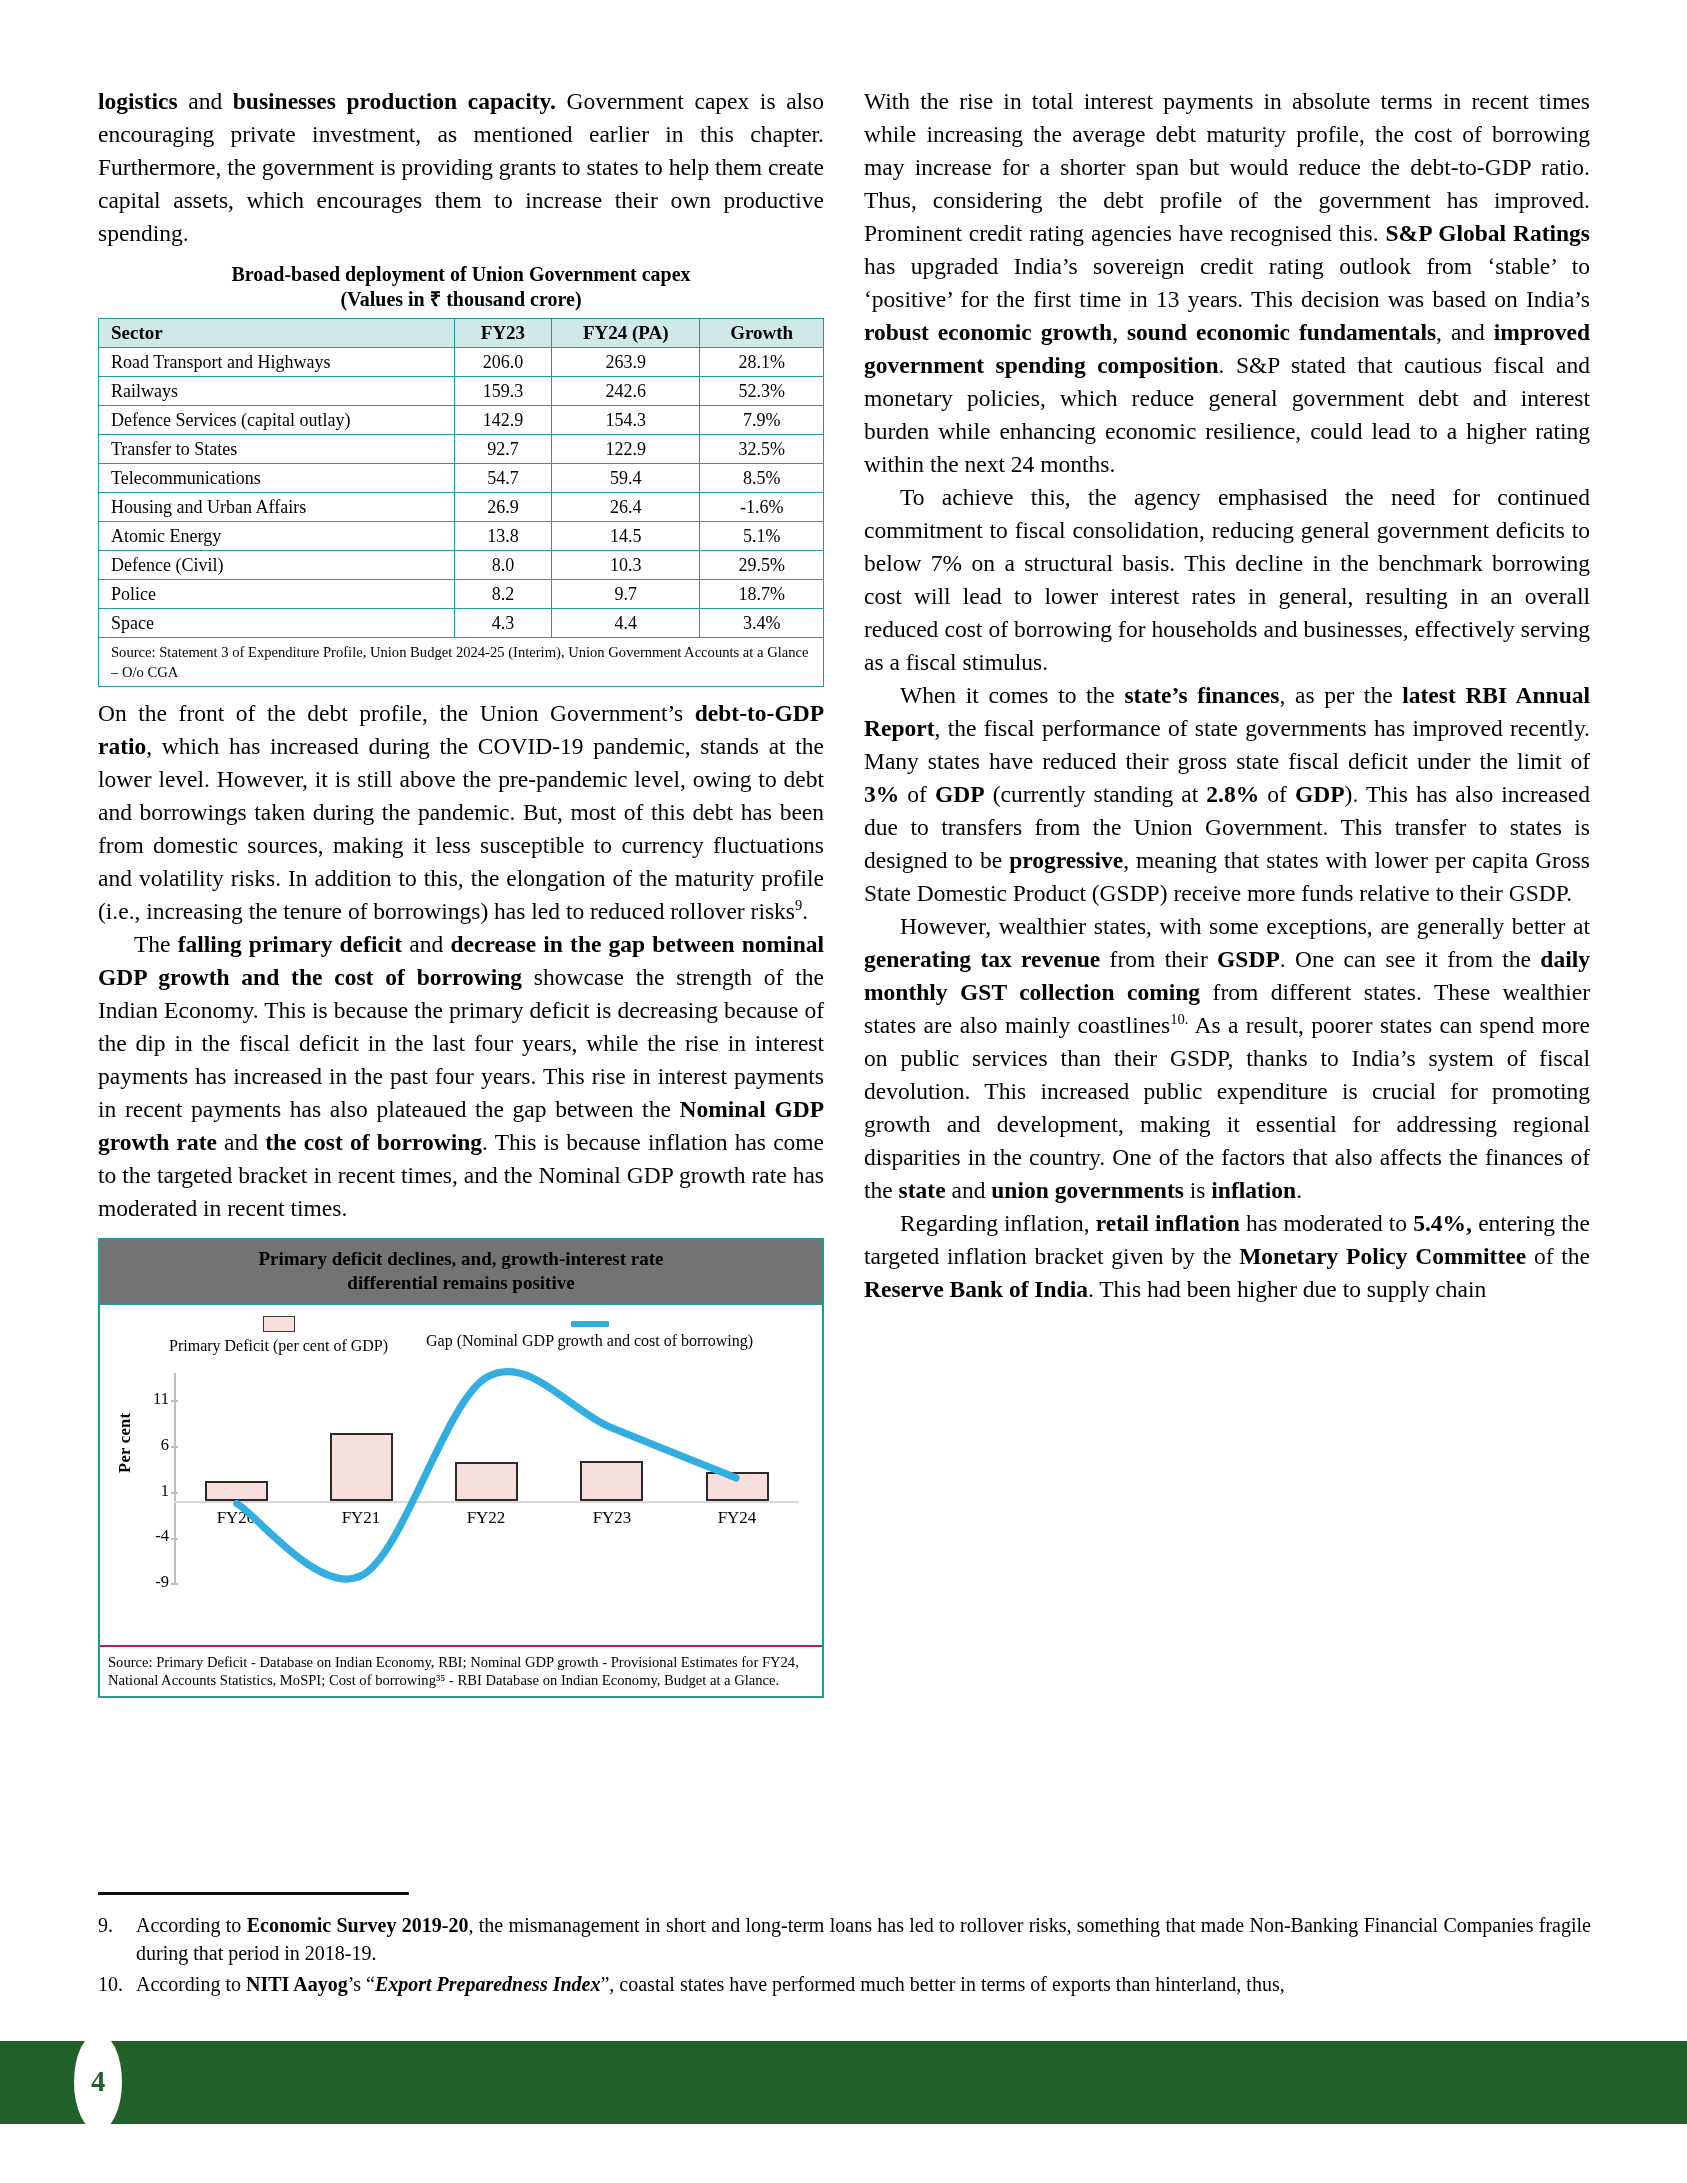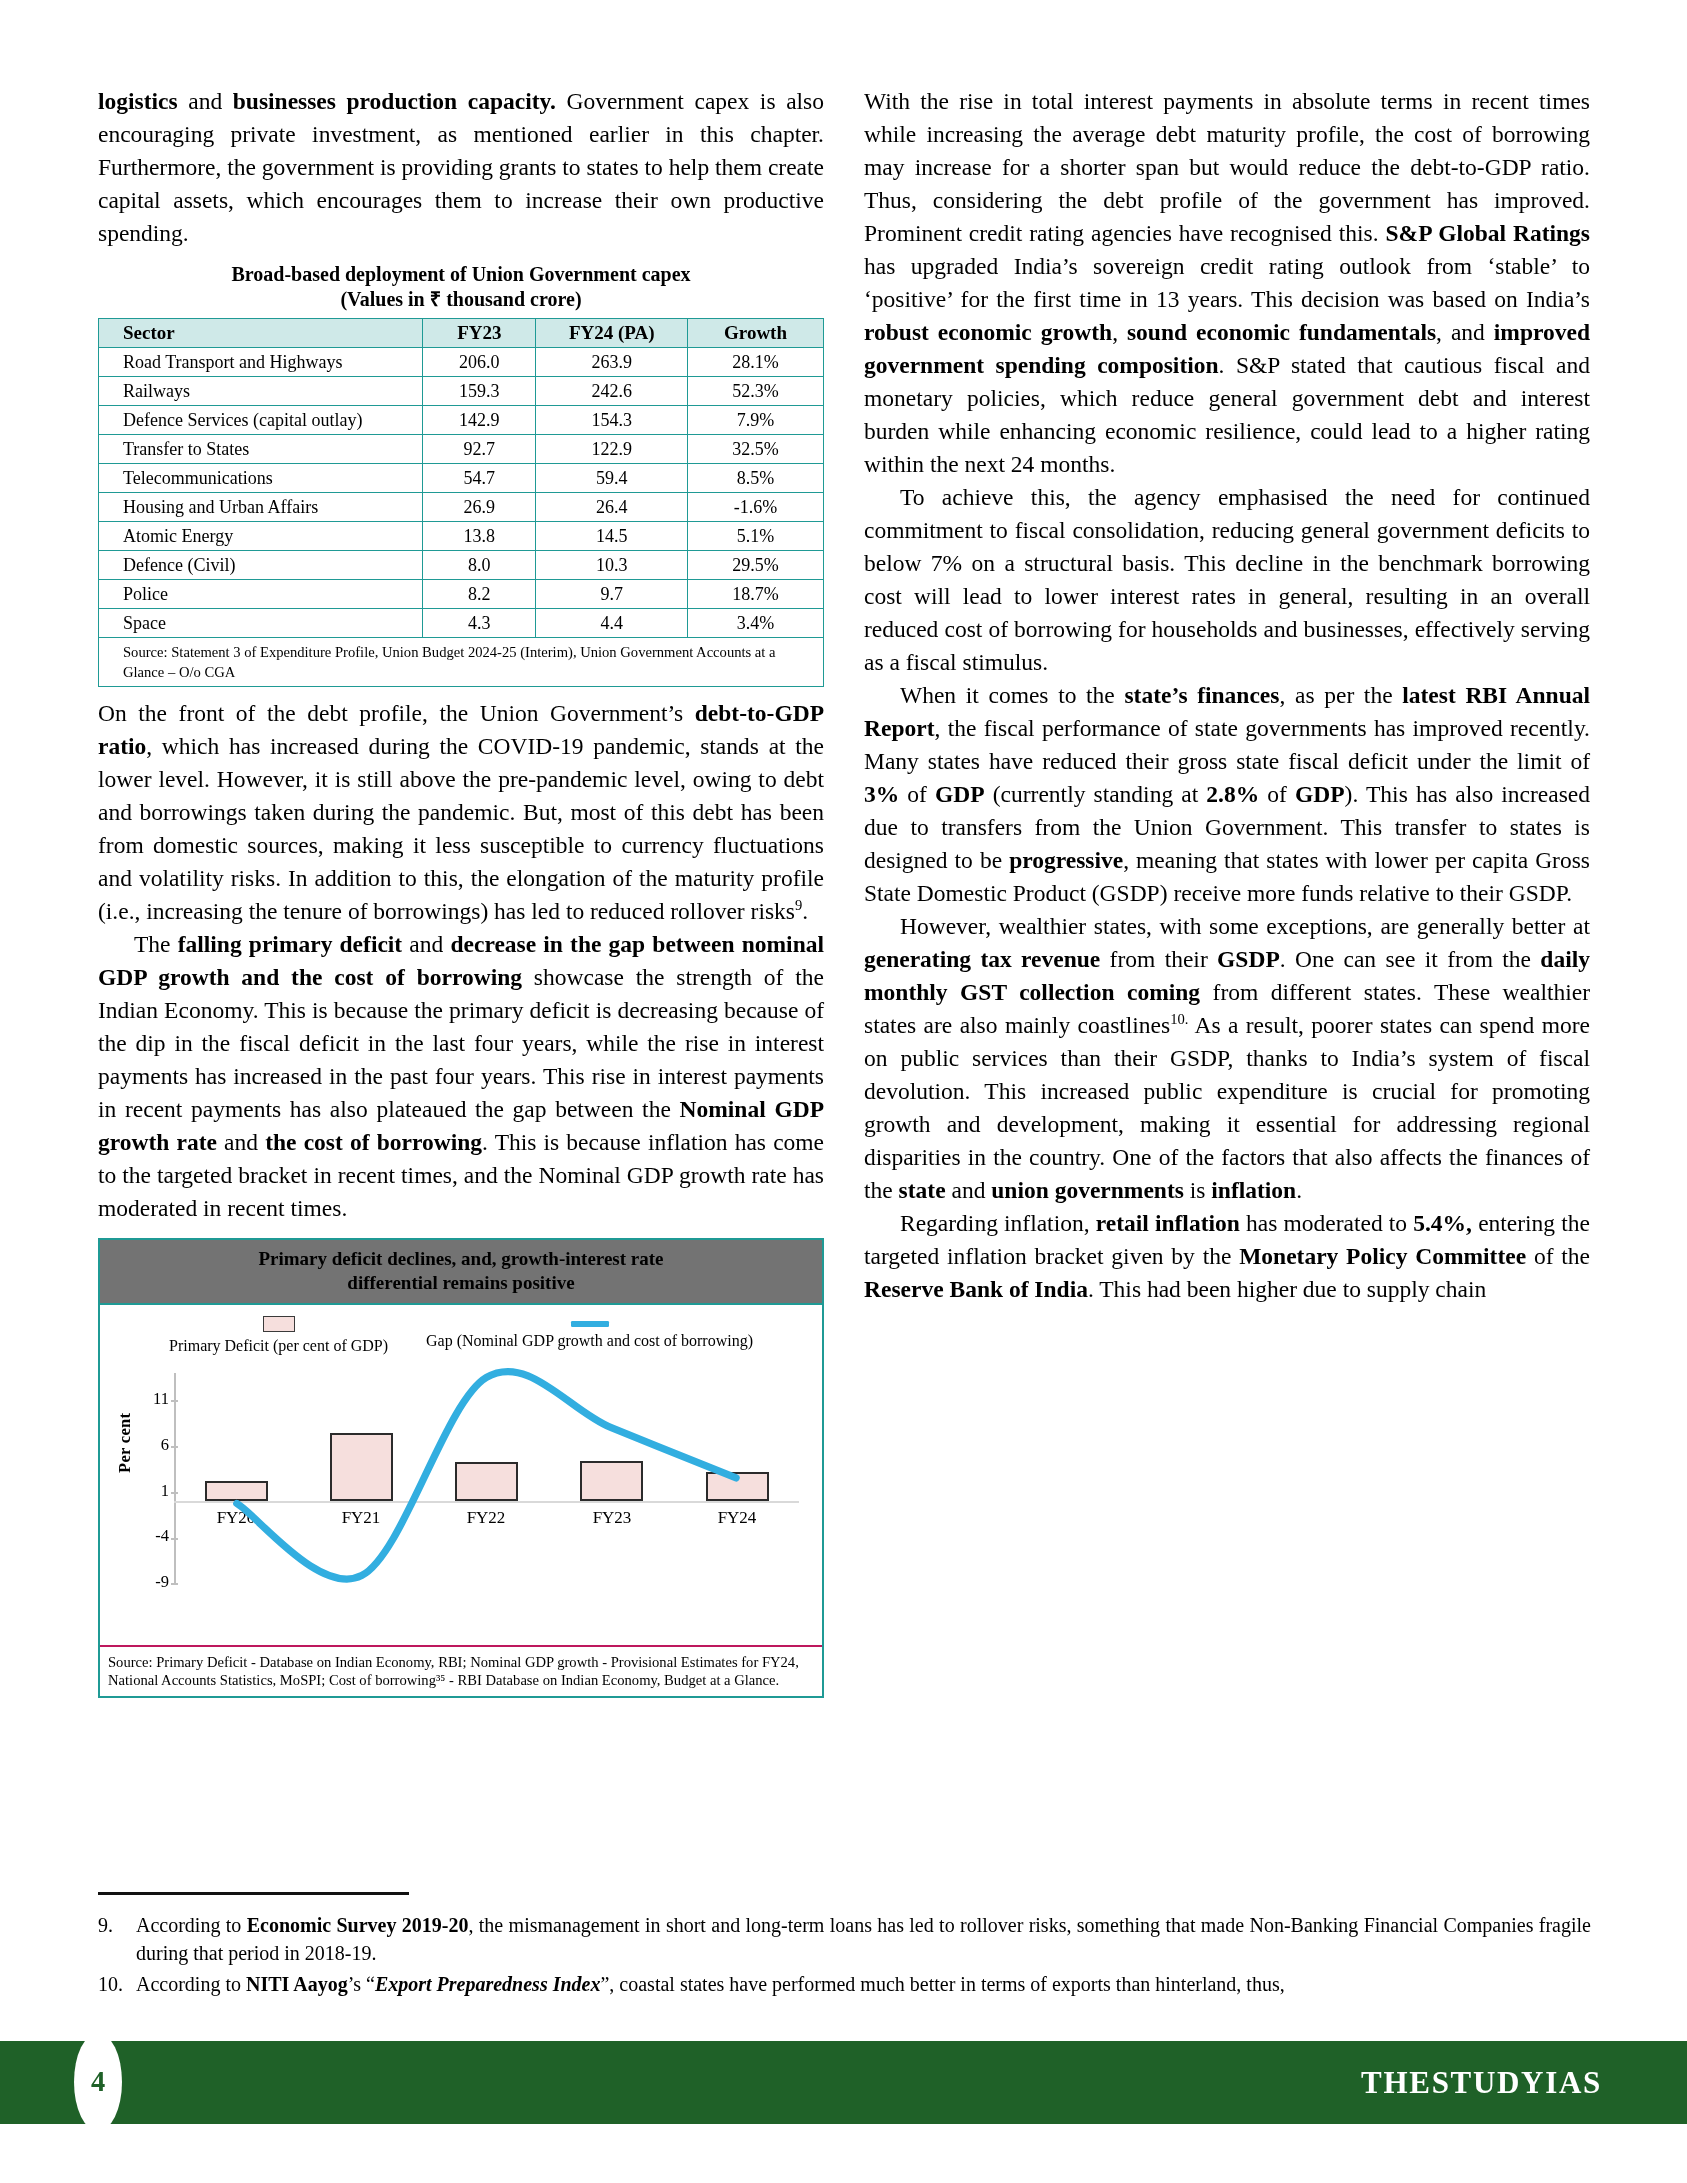--- a/index.html
+++ b/index.html
@@ -45,21 +45,21 @@
     line-height:24.5px;
     margin-bottom:6.6px;
   }
   table.capex {
     border-collapse:collapse;
     width:100%;
     font-size:18px;
   }
   table.capex th, table.capex td {
     border:1.3px solid #1f9a95;
-    padding:4px 24px;
+    padding:4px 12px;
     line-height:20px;
   }
   table.capex thead th {
     background:#cfe9e8;
     text-align:center;
     font-weight:bold;
     font-size:19px;
   }
   table.capex thead th.sector { text-align:left; }
   table.capex td.sector { text-align:left; }
@@ -359,17 +359,16 @@
       </div>
       <div class="fn">
         <div class="fn-num">10.</div>
         <div class="fn-txt">According to <b>NITI Aayog</b>’s “<b><i>Export Preparedness Index</i></b>”, coastal states have performed much better in terms of exports than hinterland, thus,</div>
       </div>
     </div>
 
   <div class="footer">
     <div class="pgnum-oval"></div>
     <div class="pgnum">4</div>
-    <div class="brand">THESTUDYIAS</div>
   </div>
 
 </div>
 
 
 </body></html>

